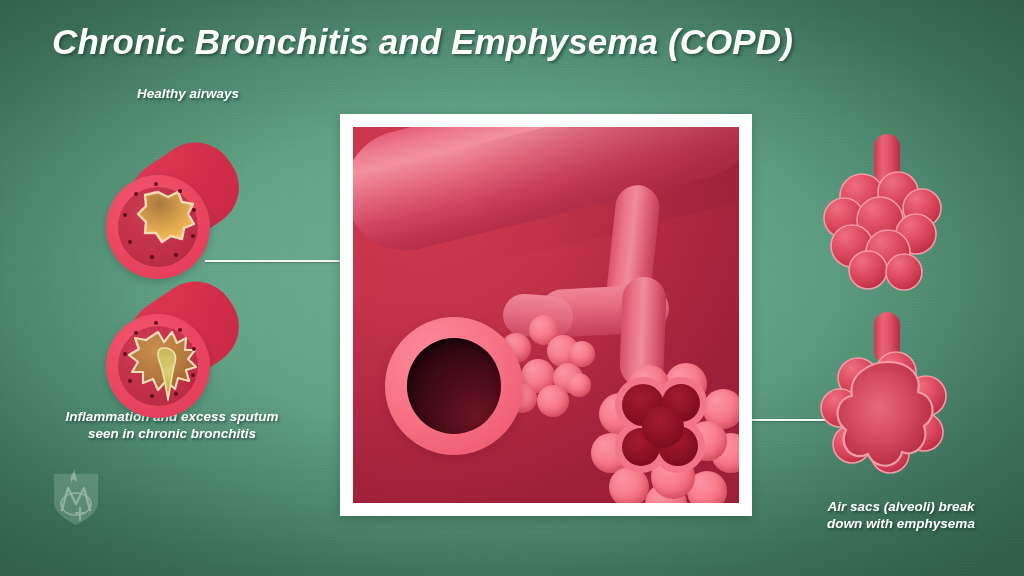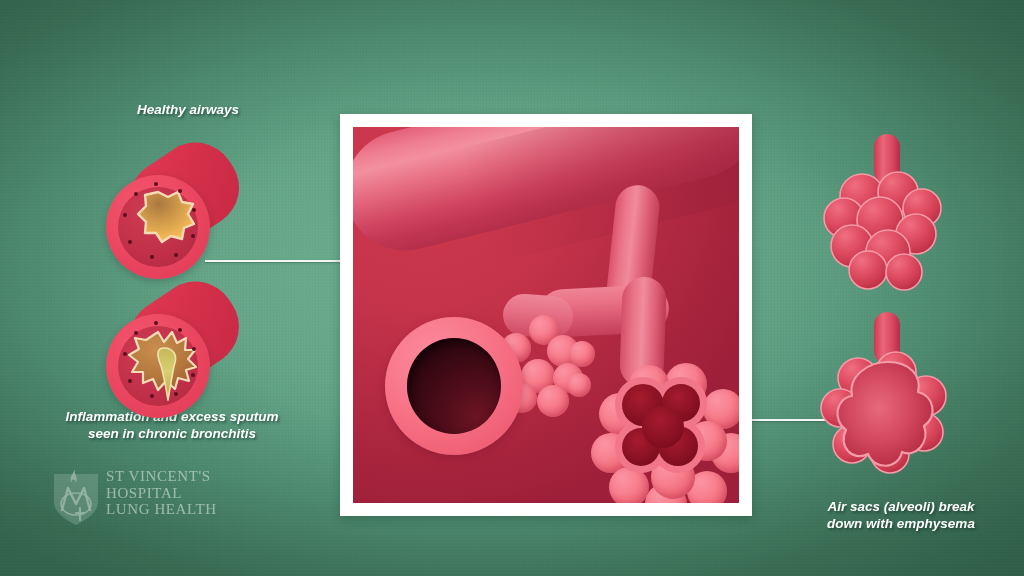--- a/index.html
+++ b/index.html
@@ -53,21 +53,21 @@
     position: absolute;
     color: #ffffff;
     font-weight: bold;
     font-style: italic;
     font-size: 13.5px;
     line-height: 17px;
     text-align: center;
     text-shadow: 1.5px 1.5px 2.5px rgba(18,52,38,.6);
     white-space: pre-line;
   }
-  #cap-healthy-airways { left: 68px;  top: 101px; width: 240px; }
+  #cap-healthy-airways { left: 68px;  top: 85px; width: 240px; }
   #cap-bronchitis      { left: 22px;  top: 408px; width: 300px; }
   #cap-healthy-sacs    { left: 790px; top: 101px; width: 222px; }
   #cap-emphysema       { left: 790px; top: 498px; width: 222px; text-align: center; }
 
   
   .leader {
     position: absolute;
     height: 2px;
     background: #f2f6f4;
     box-shadow: 0 1px 2px rgba(18,52,38,.35);
@@ -268,20 +268,21 @@
 </style>
 </head>
 <body>
 
 <div id="stage">
 
   <div class="bg-base"></div>
   <div class="bg-texture"></div>
   <div class="bg-vignette"></div>
 
+  <div class="title">Chronic Bronchitis and Emphysema (COPD)</div>
 
   <div class="caption" id="cap-healthy-airways">Healthy airways</div>
   <div class="caption" id="cap-bronchitis">Inflammation and excess sputum
 seen in chronic bronchitis</div>
   <div class="caption" id="cap-emphysema">Air sacs (alveoli) break
 down with emphysema</div>
 
   <div class="leader" id="leader-left"></div>
   <div class="leader" id="leader-right"></div>
 
@@ -477,18 +478,15 @@
   </div>
 
   <div id="logo">
     <svg width="52" height="62" style="position:absolute;left:0;top:0;">
       <path d="M4,8 L48,8 L48,36 C48,48 32,56 26,59 C20,56 4,48 4,36 Z" fill="#9dbfac" opacity="0.62"></path>
       <path d="M26,2 C22,8 29,10 26,16 C24,11 20,14 22,18 C18,12 24,6 26,2 Z" fill="#e9f2ec" opacity="0.85"></path>
       <path d="M12,44 L18,22 L26,38 L34,22 L40,44" stroke="#eaf3ed" stroke-width="2.4" fill="none" opacity="0.9" stroke-linejoin="round" stroke-linecap="round"></path>
       <ellipse cx="26" cy="38" rx="15" ry="11" stroke="#eaf3ed" stroke-width="1.6" fill="none" opacity="0.85"></ellipse>
       <path d="M30,42 L30,54 M26,47 L34,47" stroke="#eaf3ed" stroke-width="2.2" opacity="0.9" stroke-linecap="round"></path>
     </svg>
-    <div id="logo-text">ST VINCENT'S
-HOSPITAL
-LUNG HEALTH</div>
   </div>
 
 </div>
 
 </body></html>

